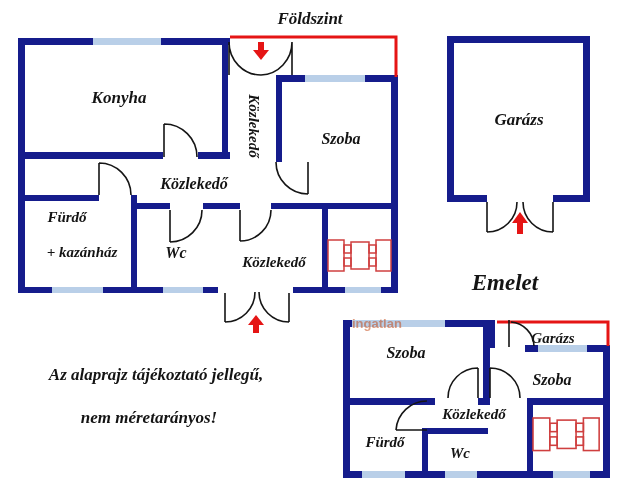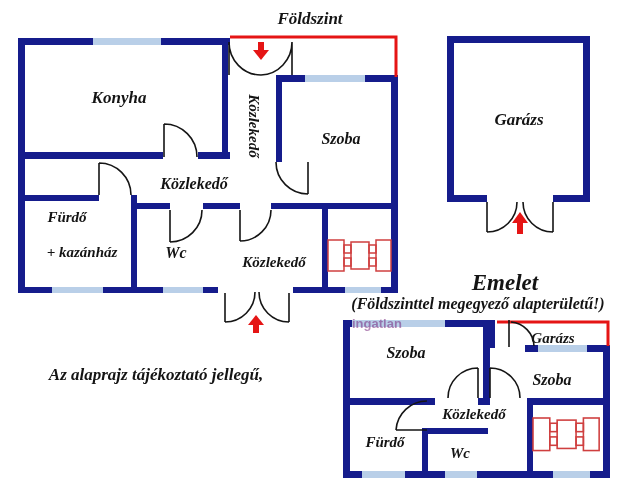--- a/index.html
+++ b/index.html
@@ -3,21 +3,21 @@
 <meta charset="utf-8">
 <style>
   html,body{margin:0;padding:0;background:#ffffff;}
   #stage{position:relative;width:620px;height:480px;background:#ffffff;overflow:hidden;
          font-family:"Liberation Serif","DejaVu Serif",serif;}
   #plan-svg{position:absolute;left:0;top:0;}
   .lbl{position:absolute;transform:translate(-50%,-50%);font-weight:bold;font-style:italic;
        color:#141414;white-space:nowrap;line-height:1;}
   .vert{transform:translate(-50%,-50%) rotate(90deg);}.f18{font-size:23px}.f17{font-size:17px}.f16{font-size:16px}.f15{font-size:15px}
   #watermark{position:absolute;left:352px;top:316px;font-size:13px;font-weight:bold;
-             color:#701a75;opacity:.5;filter:blur(.6px);font-style:normal;
+             color:#c2410c;opacity:.5;filter:blur(.6px);font-style:normal;
              font-family:"Liberation Sans",sans-serif;}
 </style>
 </head>
 <body>
 
 <div id="stage">
 
 <svg id="plan-svg" width="640" height="480" viewBox="0 0 640 480">
 
   <g fill="#151c8c">
@@ -148,23 +148,23 @@
 <div class="lbl f17" style="left:119px;top:97px">Konyha</div>
 <div class="lbl f15 vert" style="left:253px;top:126px">Közlekedő</div>
 <div class="lbl f16" style="left:341px;top:139px">Szoba</div>
 <div class="lbl f16" style="left:194px;top:184px">Közlekedő</div>
 <div class="lbl f15" style="left:67px;top:217px">Fürdő</div>
 <div class="lbl f15" style="left:82px;top:252px">+ kazánház</div>
 <div class="lbl f16" style="left:176px;top:253px">Wc</div>
 <div class="lbl f15" style="left:274px;top:262px">Közlekedő</div>
 <div class="lbl f17" style="left:519px;top:119px">Garázs</div>
 <div class="lbl f18" style="left:505px;top:282px">Emelet</div>
-<div class="lbl f16" style="left:478px;top:304px">(Földszinttel megegyező alapterületű!)</div>
 <div class="lbl f16" style="left:406px;top:353px">Szoba</div>
 <div class="lbl f15" style="left:553px;top:338px">Garázs</div>
 <div class="lbl f16" style="left:552px;top:380px">Szoba</div>
 <div class="lbl f15" style="left:474px;top:414px">Közlekedő</div>
 <div class="lbl f15" style="left:385px;top:442px">Fürdő</div>
 <div class="lbl f15" style="left:460px;top:453px">Wc</div>
 <div class="lbl f17" style="left:156px;top:374px">Az alaprajz tájékoztató jellegű,</div>
+<div class="lbl f17" style="left:149px;top:417px">nem méretarányos!</div>
 <div id="watermark">ingatlan</div>
 
 </div>
 
 </body></html>

